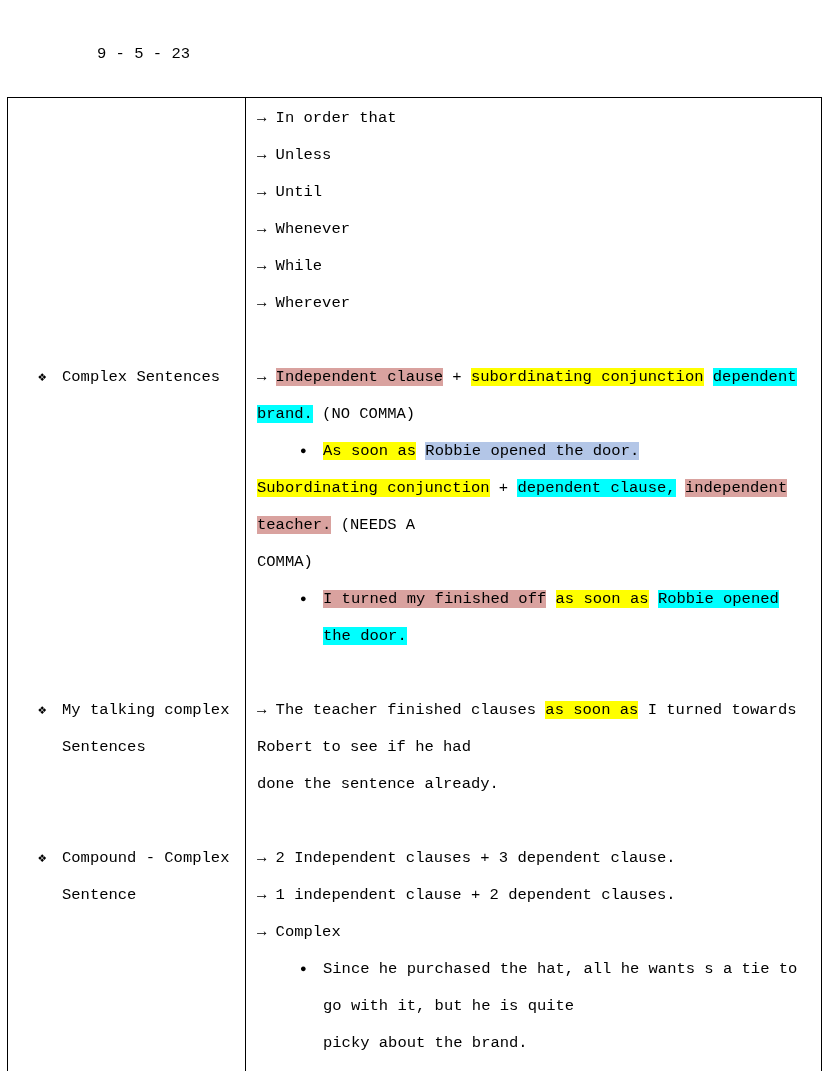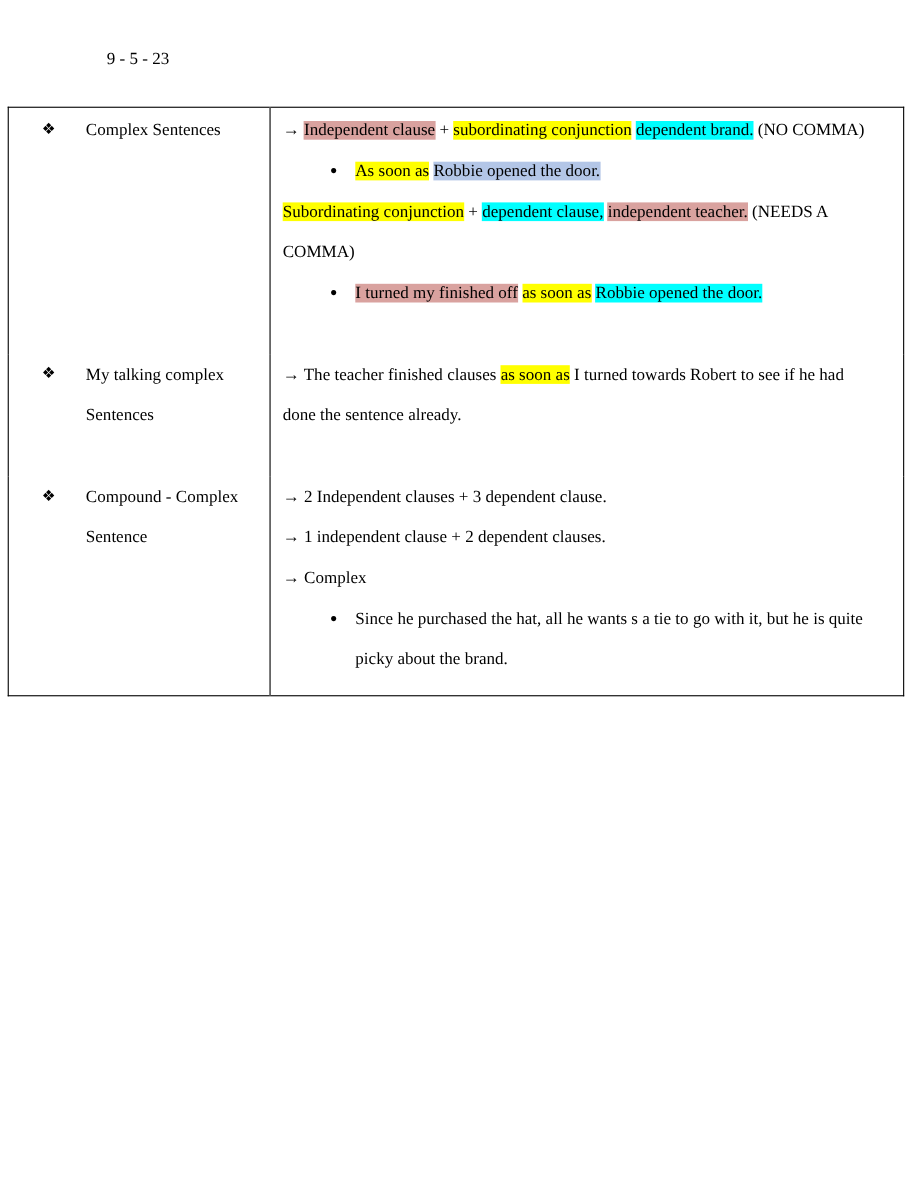--- a/index.html
+++ b/index.html
@@ -1,47 +1,59 @@
 <!DOCTYPE html>
 <html style="--highlight-yellow: #ffff00; --highlight-cyan: #00ffff; --highlight-rose: #d9a29f; --highlight-blue: #b3c6e7;"><head>
 <meta charset="utf-8">
 <style>
   html,body{margin:0;padding:0;background:#fff;}
   .page{position:relative;width:828px;height:1071px;background:#fff;
-        font-family:Liberation Serif, serif;font-size:15.5px;color:#000;overflow:hidden;}
+        font-family:Liberation Mono, monospace;font-size:15.5px;color:#000;overflow:hidden;}
   .date{position:absolute;left:97px;top:44px;line-height:20px;}
   .doc-table{position:absolute;left:7px;top:97px;width:814px;display:table;table-layout:fixed;
              border-collapse:collapse;border:1.5px solid #000;line-height:37px;}
   .trow{display:table-row;}
   .cl{display:table-cell;width:238px;border-right:1px solid #000;vertical-align:top;
       padding-left:30px;box-sizing:border-box;}
   .cr{display:table-cell;vertical-align:top;padding:0 8px 0 11px;}
   .trow:first-child .cl,.trow:first-child .cr{padding-top:2px;}
   .trow:last-child .cr,.trow:last-child .cl{padding-bottom:14px;}
   .spacer{height:37px;}
   .label{display:flex;}
   .lb{flex:0 0 24px;font-size:14px;}
-  .lt{flex:1;margin-left:16px;}
+  .lt{flex:1;}
   .bline{display:flex;padding-left:43px;}
   .bb{flex:0 0 23px;font-size:11px;}
   .bc{flex:1;}
   .hl-yellow{background:var(--highlight-yellow,#ffff00);text-align:center;}
   .hl-cyan{background:var(--highlight-cyan,#00ffff);}
   .hl-rose{background:var(--highlight-rose,#d9a29f);}
   .hl-blue{background:var(--highlight-blue,#b3c6e7);}
 </style>
 </head>
 <body>
 
 <div class="page">
 
   <div class="date">9 - 5 - 23</div>
 
   <div class="doc-table">
 
+    <div class="trow">
+      <div class="cl"></div>
+      <div class="cr">
+        <div class="line">→ In order that</div>
+        <div class="line">→ Unless</div>
+        <div class="line">→ Until</div>
+        <div class="line">→ Whenever</div>
+        <div class="line">→ While</div>
+        <div class="line">→ Wherever</div>
+        <div class="spacer"></div>
+      </div>
+    </div>
 
     <div class="trow">
       <div class="cl">
         <div class="label">
           <span class="lb">❖</span>
           <div class="lt">Complex Sentences</div>
         </div>
       </div>
       <div class="cr">
         <div class="line"><span>→ </span><span class="hl-rose">Independent clause</span><span> + </span><span class="hl-yellow">subordinating conjunction</span><span> </span><span class="hl-cyan">dependent brand.</span><span> (NO COMMA)</span></div>

